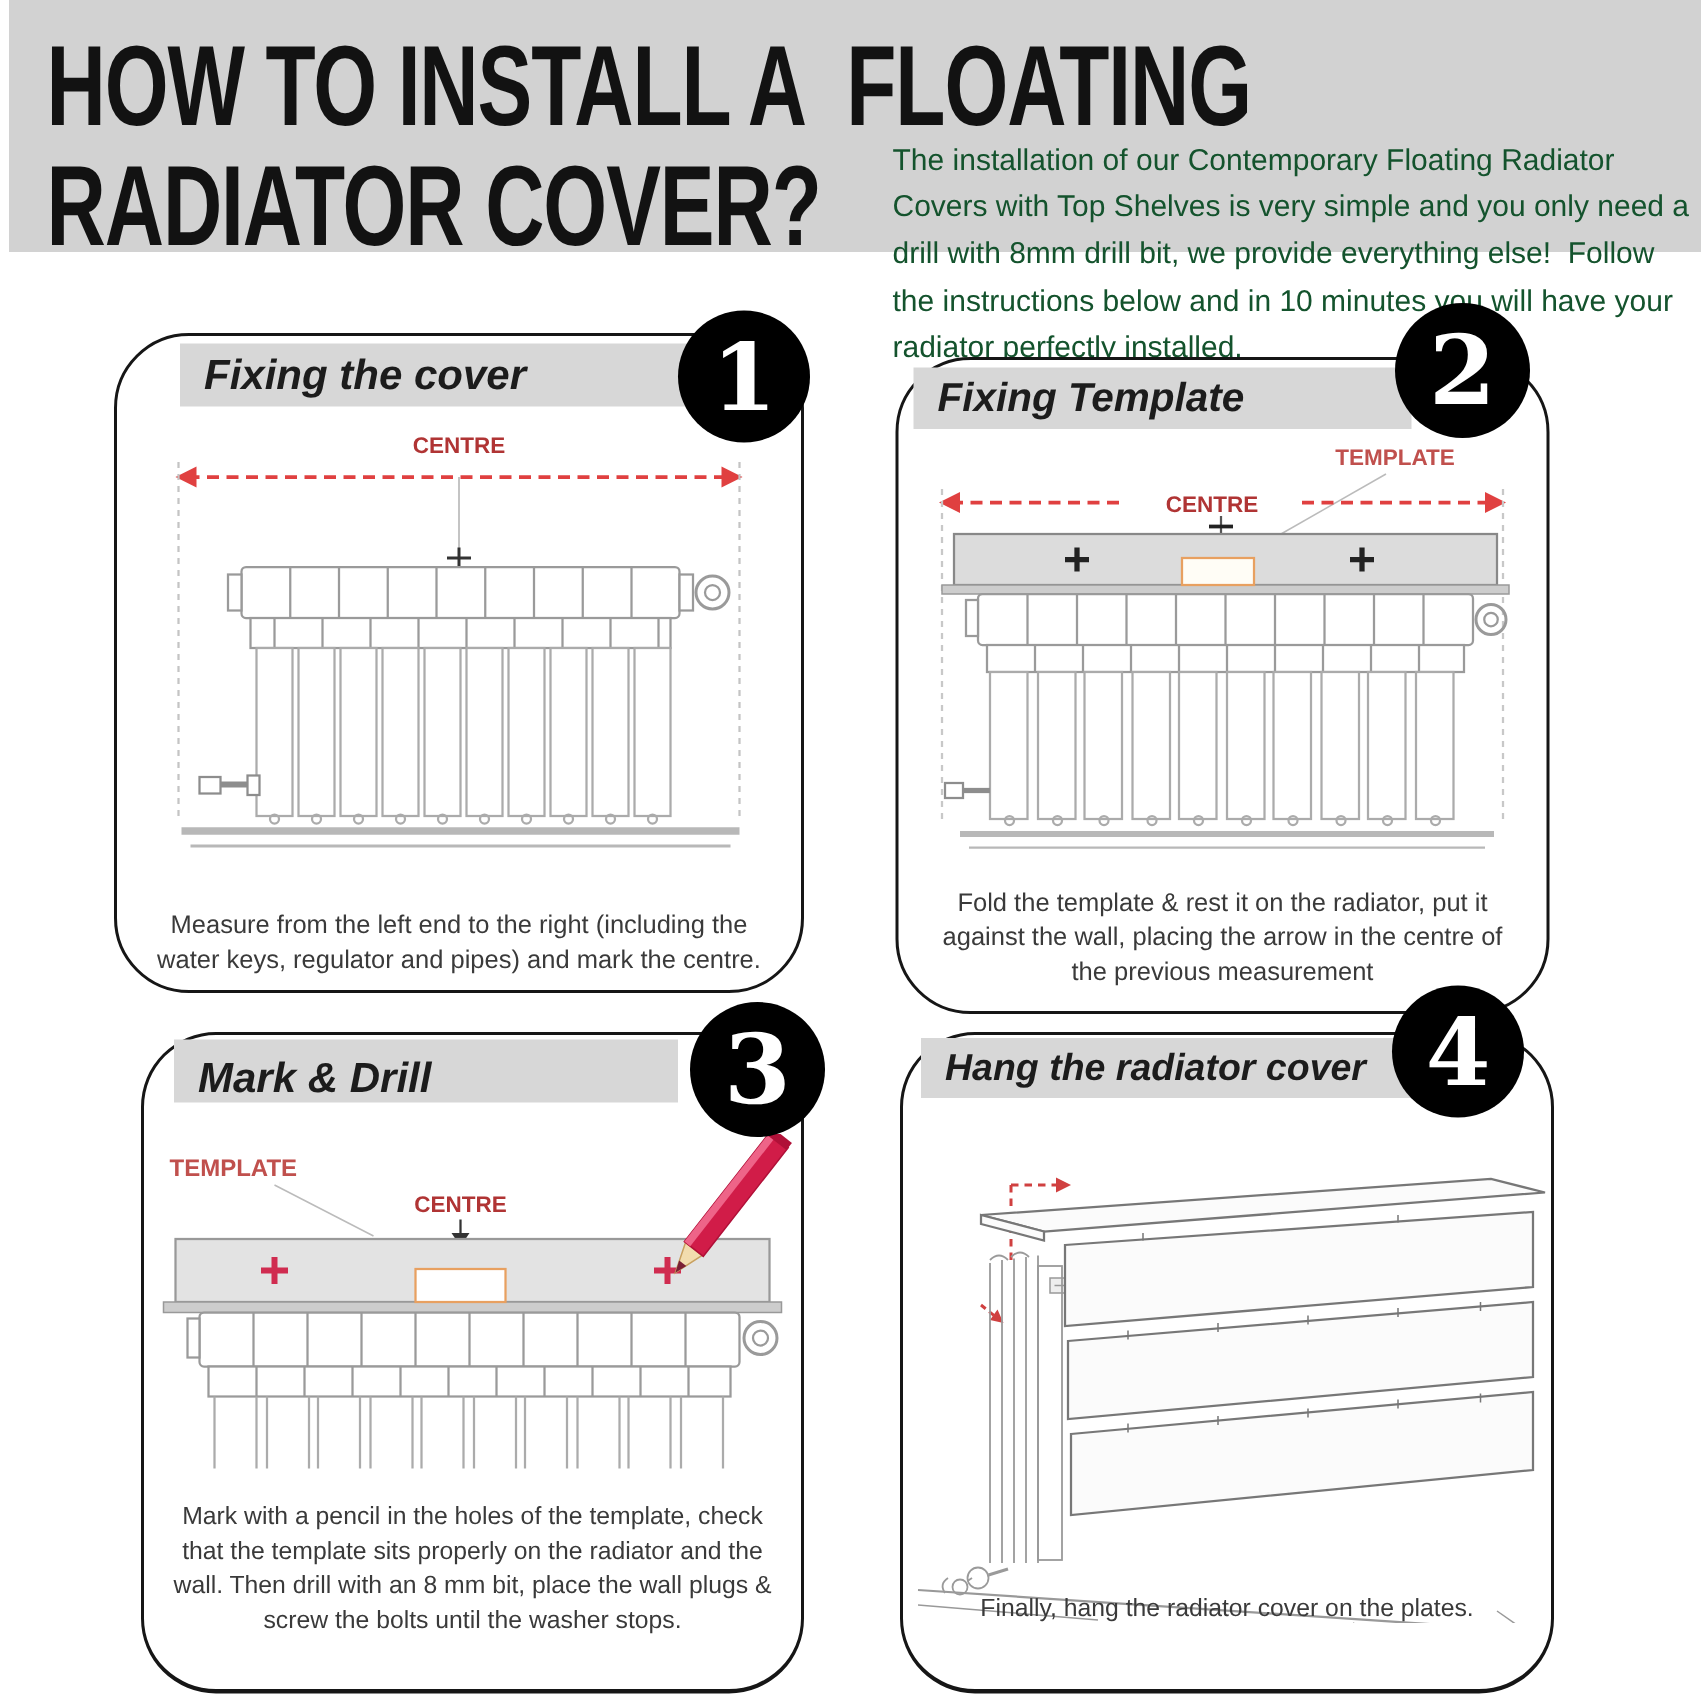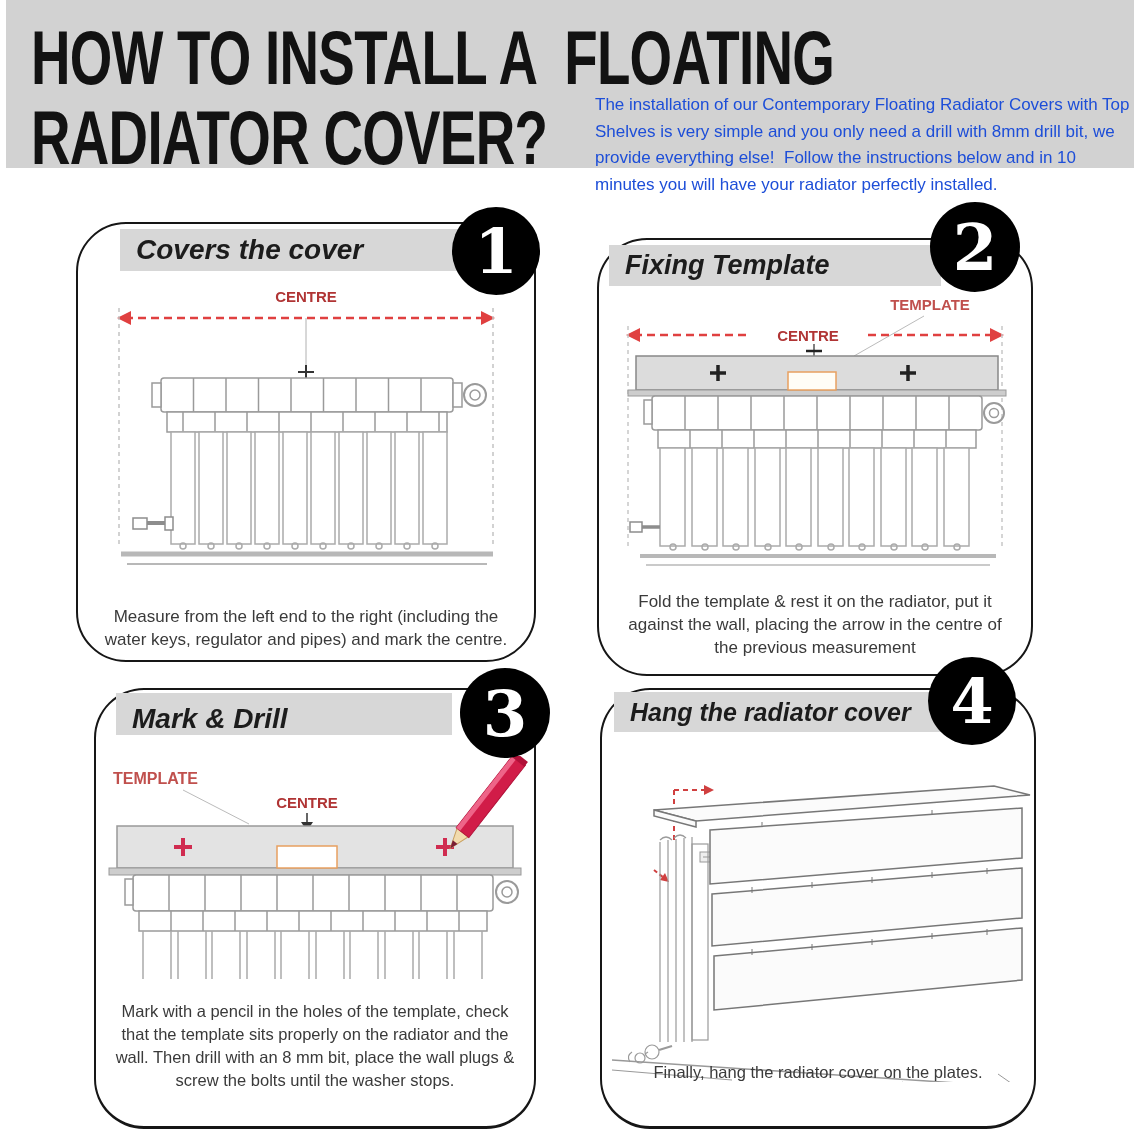--- a/index.html
+++ b/index.html
@@ -5,22 +5,22 @@
   html,body{margin:0;padding:0;background:#ffffff;}
   .page{position:relative;width:1134px;height:1134px;background:#ffffff;overflow:hidden;
         font-family:"Liberation Sans",sans-serif;}
   
   .header{position:absolute;left:6px;top:0;width:1134px;height:168px;background:#d2d2d2;padding-left:17px;}
   .title-line{position:absolute;left:25px;font-weight:700;color:#121212;white-space:pre;
         font-size:76px;letter-spacing:-1px;transform:scaleX(.72);transform-origin:left top;
         font-family:"Liberation Sans",sans-serif;}
   .title-line.l1{top:14px;}
   .title-line.l2{top:94px;}
-  .intro{position:absolute;left:589px;top:92px;width:540px;font-size:17px;line-height:1.56;
-        color:#1d4ed8;white-space:pre-wrap;}
+  .intro{position:absolute;left:589px;top:92px;width:540px;font-size:20px;line-height:1.56;
+        color:#14532d;white-space:pre-wrap;}
   
   .panel{position:absolute;background:#fff;border:2px solid #161616;border-radius:50px;}
   .titlebar{position:absolute;background:#d7d7d7;display:flex;align-items:center;
         padding-left:16px;font-style:italic;font-weight:700;color:#1c1c1c;box-sizing:border-box;}
   .badge{position:absolute;background:#000;border-radius:50%;color:#fff;
         display:flex;align-items:center;justify-content:center;
         font-family:"DejaVu Serif",serif;font-weight:700;z-index:5;}
   .caption{position:absolute;text-align:center;color:#3a3a3a;}
   svg{position:absolute;}
   svg text{font-family:"Liberation Sans",sans-serif;font-weight:700;}
@@ -31,21 +31,21 @@
 <div class="page">
 
   <div class="header">
     <div class="title-line l1">HOW TO INSTALL A  FLOATING</div>
     <div class="title-line l2">RADIATOR COVER?</div>
     <div class="intro">The installation of our Contemporary Floating Radiator Covers with Top Shelves is very simple and you only need a drill with 8mm drill bit, we provide everything else!  Follow the instructions below and in 10 minutes you will have your radiator perfectly installed.</div>
   </div>
 
   <div class="panel" style="left:76px;top:222px;width:456px;height:436px;">
     <div class="titlebar" style="left:42px;top:5px;width:338px;height:42px;font-size:28px;">
-      <span>Covers the cover</span>
+      <span>Fixing the cover</span>
     </div>
     <svg style="left:13px;top:62px;" width="430" height="300" viewBox="0 0 430 300">
       <text x="215" y="16" text-anchor="middle" font-size="15" fill="#b03434">CENTRE</text>
       <g>
         <line x1="34" y1="32" x2="396" y2="32" stroke="#e04040" stroke-width="2.5" stroke-dasharray="8 5"></line>
         <polygon points="26,32 40,25 40,39" fill="#e04040"></polygon>
         <polygon points="404,32 390,25 390,39" fill="#e04040"></polygon>
         <line x1="28" y1="22" x2="28" y2="260" stroke="#c4c4c4" stroke-width="1.5" stroke-dasharray="4 4"></line>
         <line x1="402" y1="22" x2="402" y2="260" stroke="#c4c4c4" stroke-width="1.5" stroke-dasharray="4 4"></line>
         <line x1="215" y1="32" x2="215" y2="84" stroke="#b0b0b0" stroke-width="1"></line>

